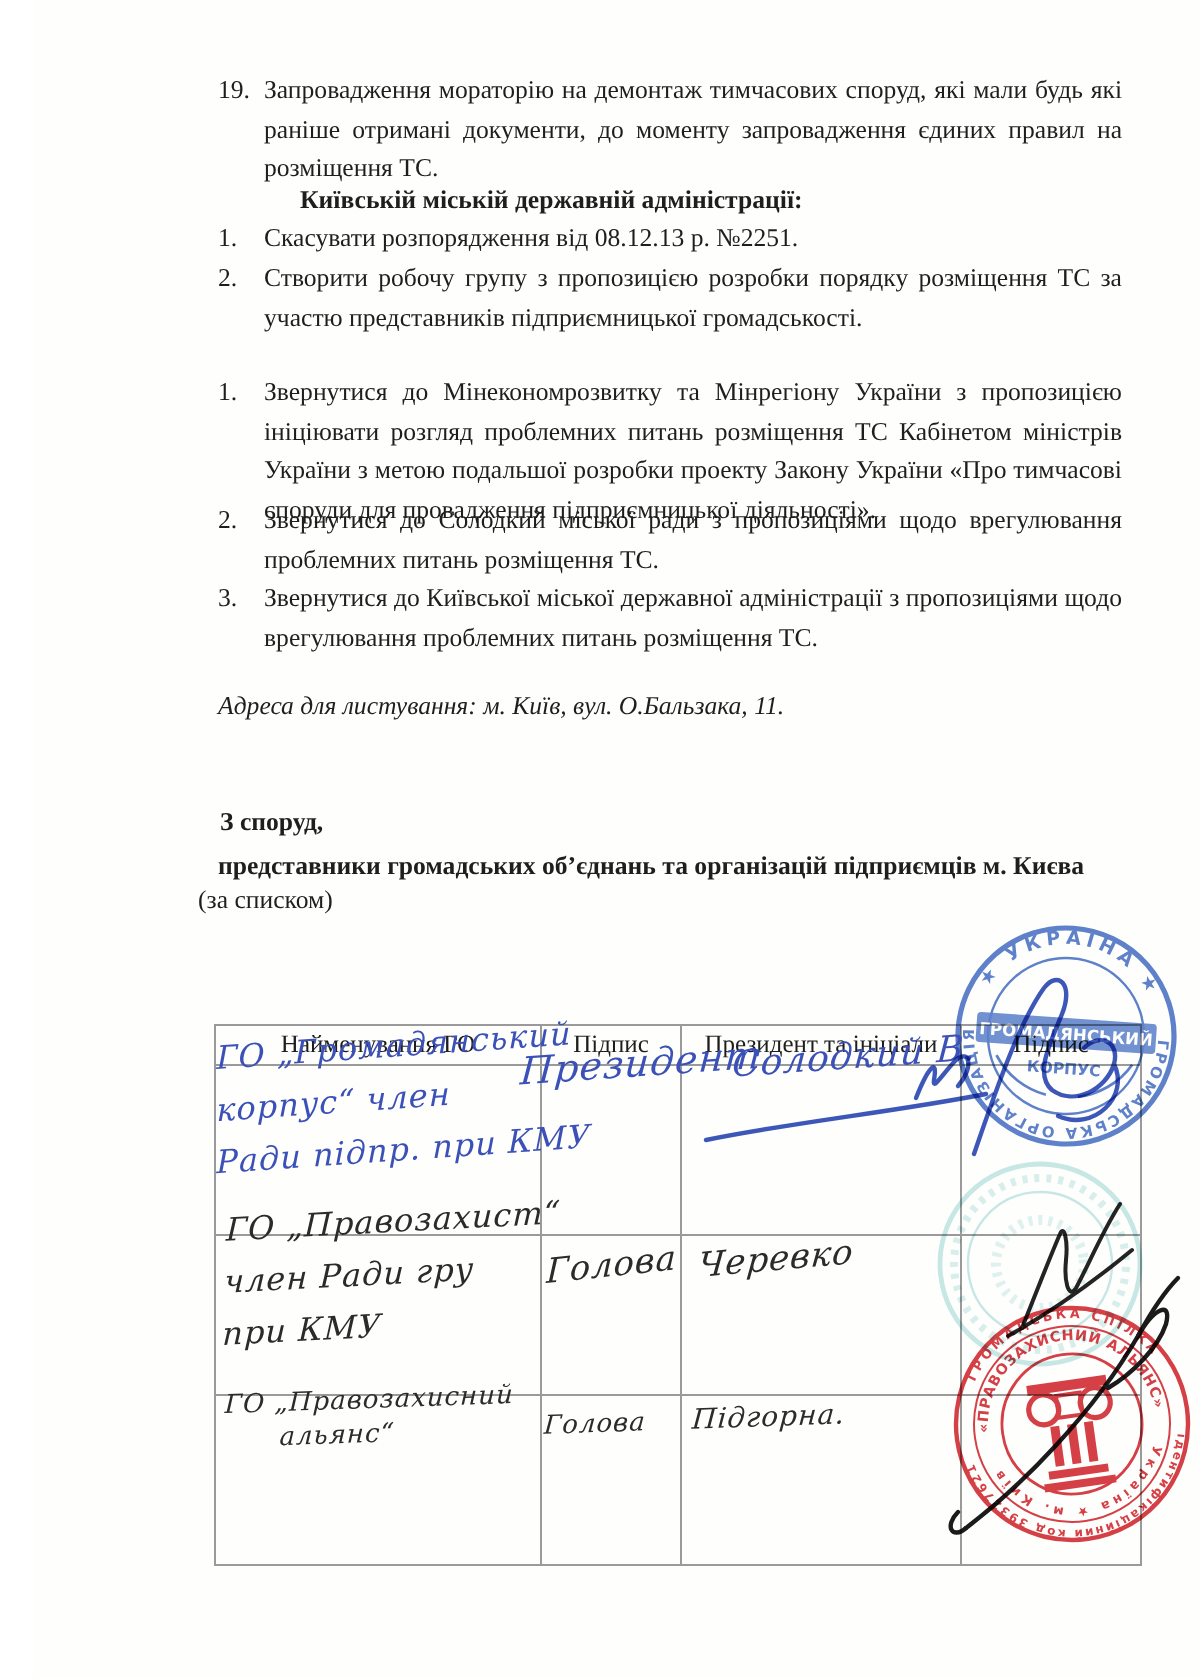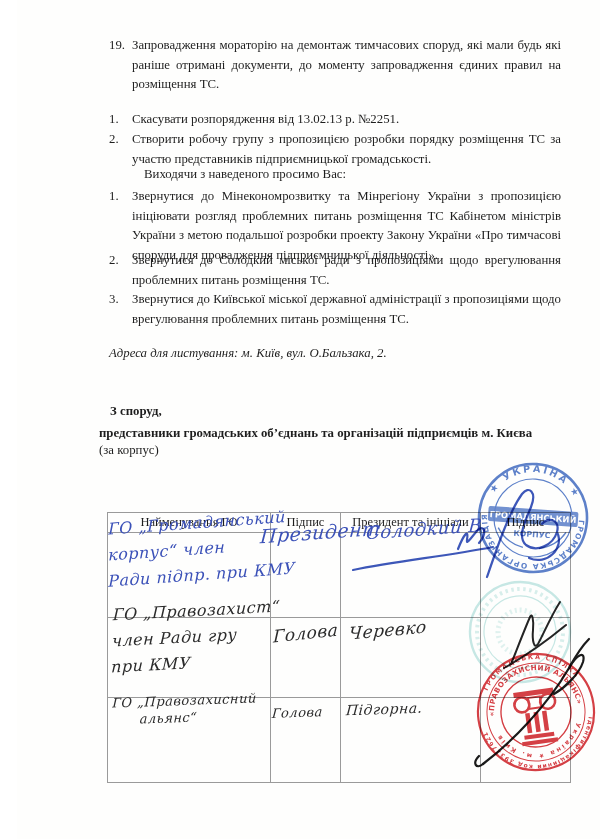--- a/index.html
+++ b/index.html
@@ -42,50 +42,50 @@
 </head>
 <body>
 
 <div class="page">
 
   <div class="tblock li" style="left:92px;top:36px;width:452px">
     <span class="num">19.</span>
     <span class="txt">Запровадження мораторію на демонтаж тимчасових споруд, які мали будь які раніше отримані документи, до моменту запровадження єдиних правил на розміщення ТС.</span>
   </div>
 
+  <div class="tblock bold" style="left:133px;top:91px;width:420px">Київській міській державній адміністрації:</div>
 
   <div class="tblock li" style="left:92px;top:110px;width:452px">
     <span class="num">1.</span>
-    <span class="txt">Скасувати розпорядження від 13.02.13 р. №2251.</span>
+    <span class="txt">Скасувати розпорядження від 08.12.13 р. №2251.</span>
   </div>
   <div class="tblock li" style="left:92px;top:130px;width:452px">
     <span class="num">2.</span>
     <span class="txt">Створити робочу групу з пропозицією розробки порядку розміщення ТС за участю представників підприємницької громадськості.</span>
   </div>
 
-  <div class="tblock" style="left:127px;top:165px;width:420px">Виходячи з наведеного просимо Вас:</div>
 
   <div class="tblock li" style="left:92px;top:187px;width:452px">
     <span class="num">1.</span>
     <span class="txt">Звернутися до Мінекономрозвитку та Мінрегіону України з пропозицією ініціювати розгляд проблемних питань розміщення ТС Кабінетом міністрів України з метою подальшої розробки проекту Закону України «Про тимчасові споруди для провадження підприємницької діяльності».</span>
   </div>
   <div class="tblock li" style="left:92px;top:251px;width:452px">
     <span class="num">2.</span>
     <span class="txt">Звернутися до Солодкий міської ради з пропозиціями щодо врегулювання проблемних питань розміщення ТС.</span>
   </div>
   <div class="tblock li" style="left:92px;top:290px;width:452px">
     <span class="num">3.</span>
     <span class="txt">Звернутися до Київської міської державної адміністрації з пропозиціями щодо врегулювання проблемних питань розміщення ТС.</span>
   </div>
 
-  <div class="tblock italic" style="left:92px;top:344px;width:440px">Адреса для листування: м. Київ, вул. О.Бальзака, 2.</div>
+  <div class="tblock italic" style="left:92px;top:344px;width:440px">Адреса для листування: м. Київ, вул. О.Бальзака, 11.</div>
 
   <div class="tblock bold" style="left:93px;top:402px">З споруд,</div>
-  <div class="tblock bold" style="left:82px;top:424px;width:470px">представники громадських об’єднань та організацій підприємців м. Києва</div>
-  <div class="tblock" style="left:82px;top:441px">(за корпус)</div>
+  <div class="tblock bold" style="left:92px;top:424px;width:470px">представники громадських об’єднань та організацій підприємців м. Києва</div>
+  <div class="tblock" style="left:82px;top:441px">(за списком)</div>
 
   <table class="sig-table">
     <colgroup>
       <col style="width:163px">
         <col style="width:70px">
         <col style="width:140px">
         <col style="width:90px">
     </colgroup>
     <tbody>
         <tr class="hrow">

